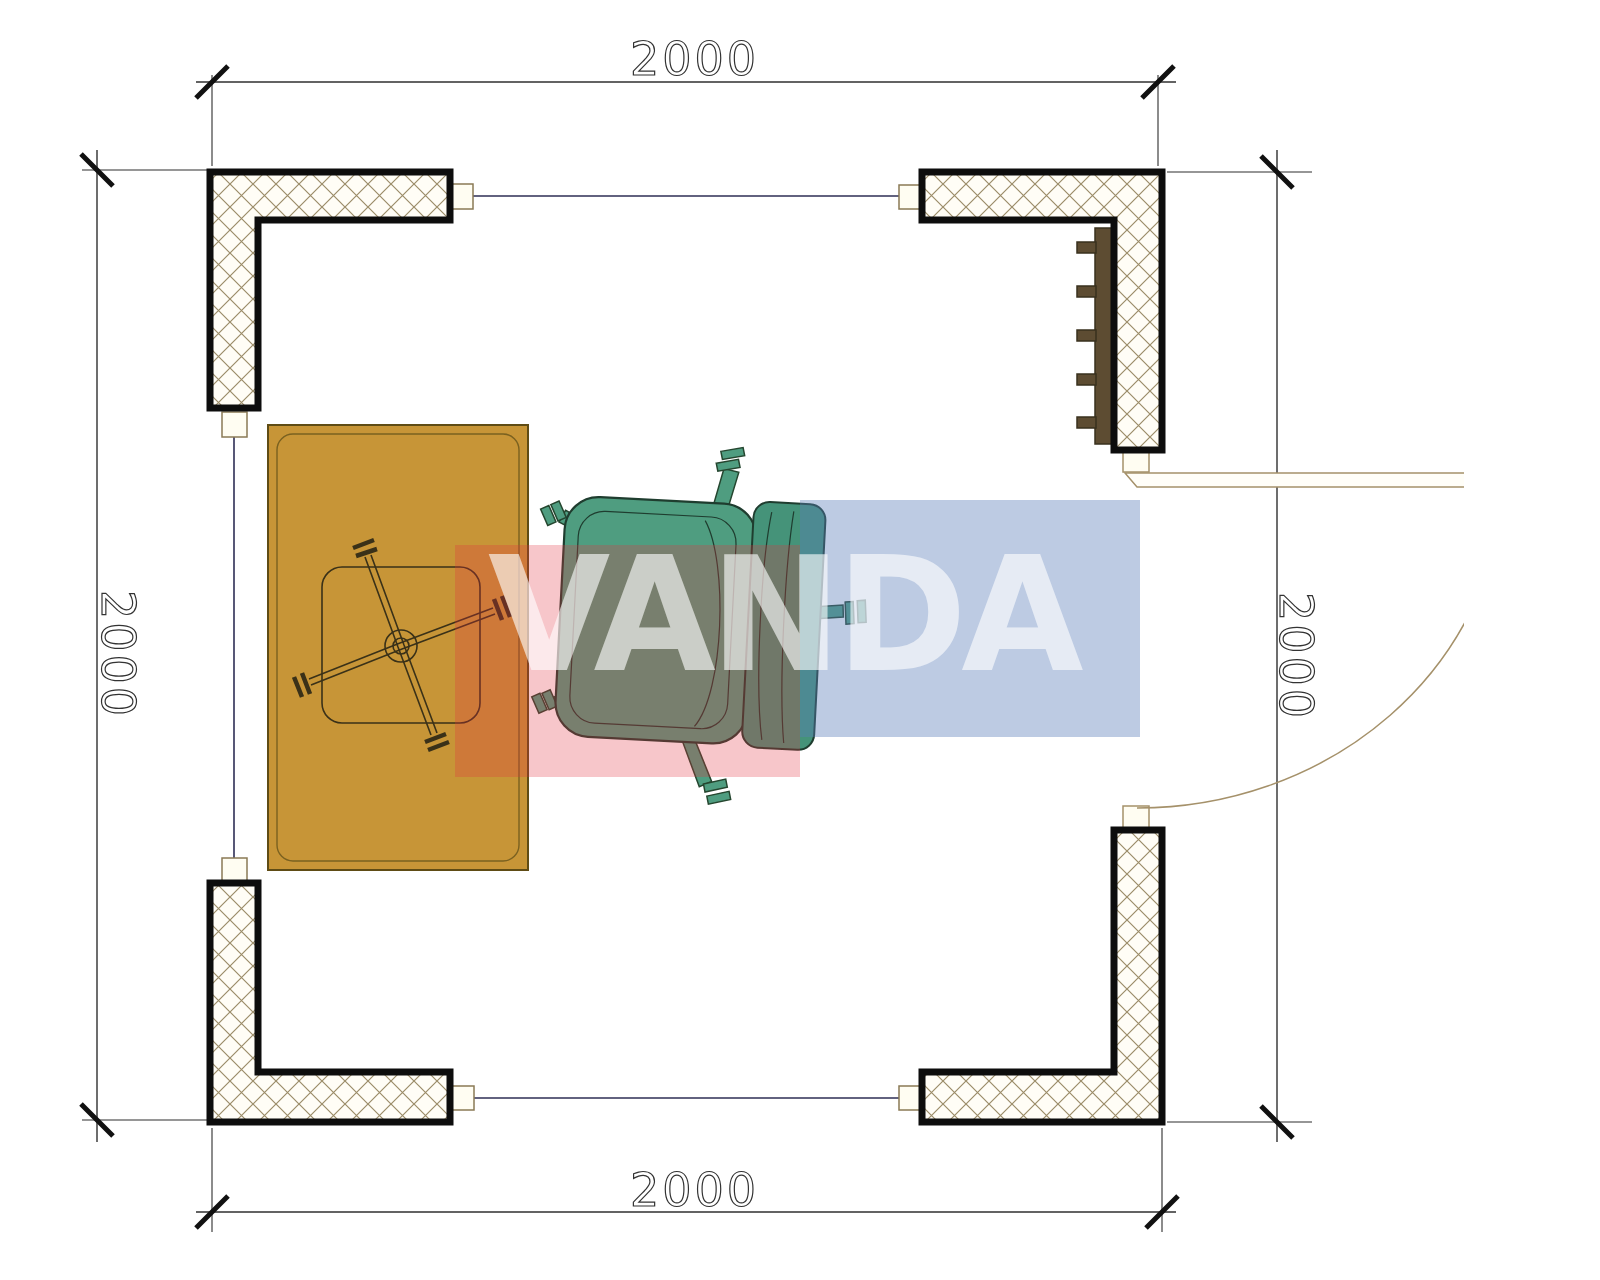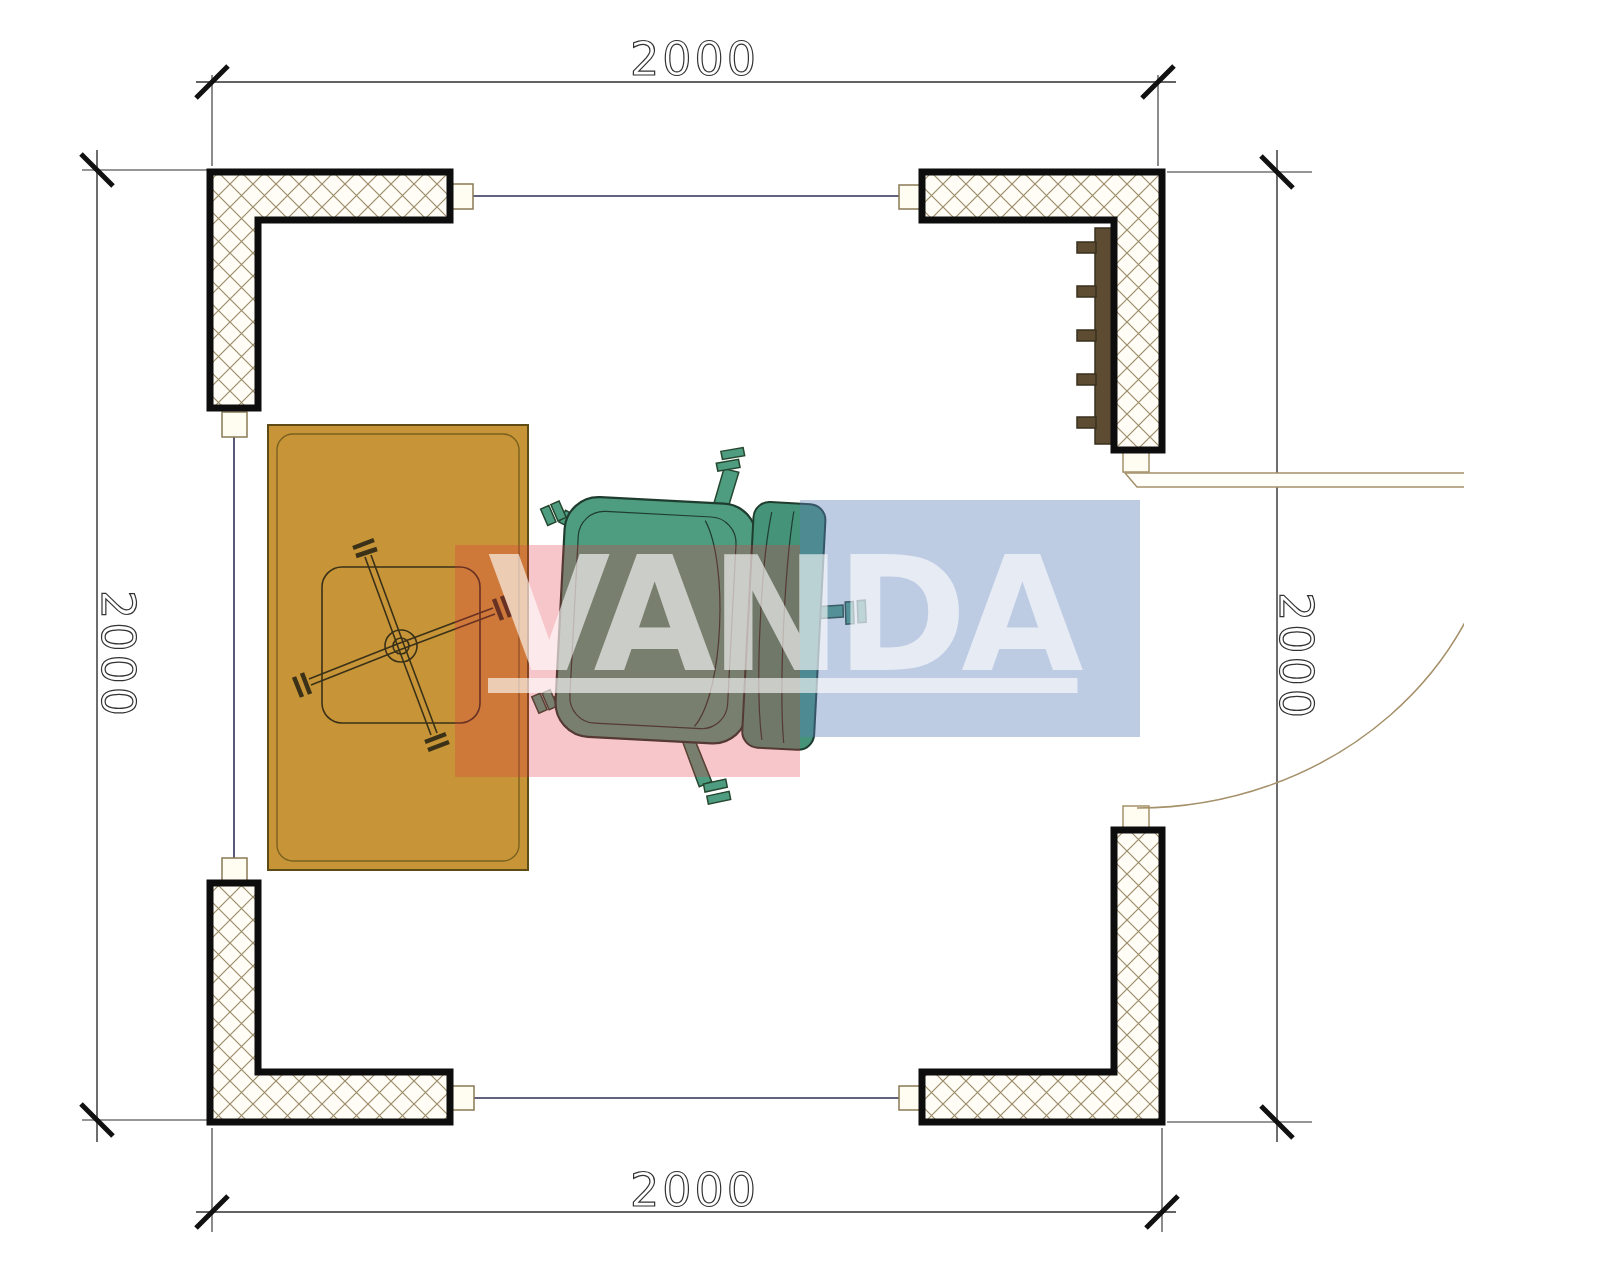--- a/index.html
+++ b/index.html
@@ -4,21 +4,21 @@
 <style>
   html,body{margin:0;padding:0;background:#ffffff;}
   .stage{position:relative;width:1464px;height:1280px;background:#ffffff;overflow:hidden;
          font-family:"DejaVu Sans",sans-serif;}
   .plan-svg{position:absolute;left:0;top:0;}
   .dim-text{font-family:"DejaVu Sans",sans-serif;}
   .wm-block{position:absolute;pointer-events:none;}
   .wm-red{left:455px;top:545px;width:345px;height:232px;background:rgba(226,51,66,0.28);}
   .wm-blue{left:800px;top:500px;width:340px;height:237px;background:rgba(90,125,185,0.40);}
   .wm-text{position:absolute;left:488px;top:536px;line-height:1;font-size:158px;font-weight:bold;
-           letter-spacing:-6px;color:rgba(255,255,255,0.62);pointer-events:none;white-space:nowrap;text-decoration:underline;}
+           letter-spacing:-6px;color:rgba(255,255,255,0.62);pointer-events:none;white-space:nowrap;}
 </style>
 </head>
 <body>
 
 <div class="stage">
 
   <svg class="plan-svg" width="1600" height="1280" viewBox="0 0 1600 1280">
     <defs>
       <pattern id="hatch" width="23" height="23" patternUnits="userSpaceOnUse">
         <rect width="23" height="23" fill="#fffdf6"></rect>

